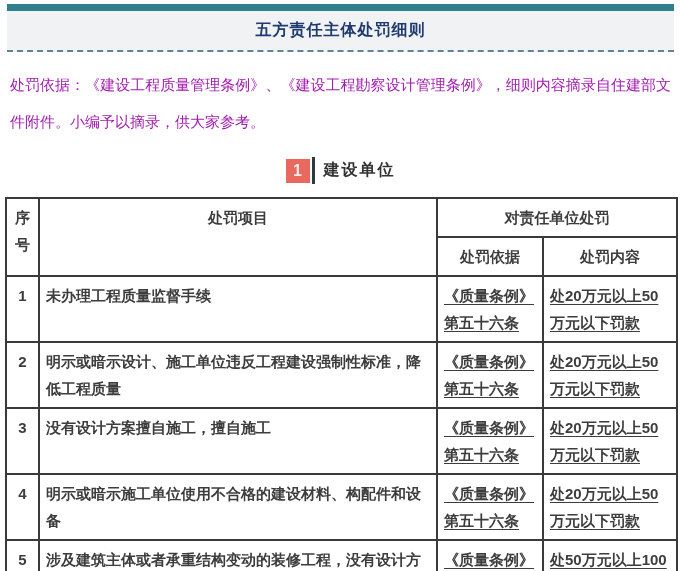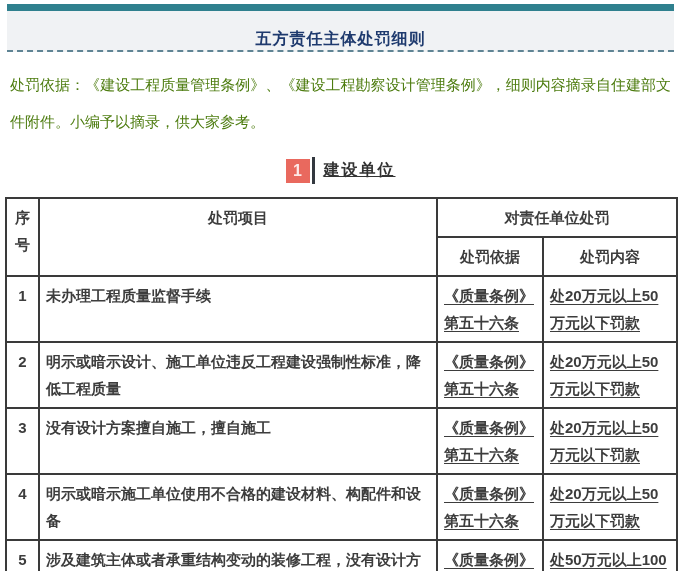--- a/index.html
+++ b/index.html
@@ -10,48 +10,47 @@
     font-family: "Liberation Sans", "DejaVu Sans", sans-serif;
     color: #3d3d3d;
   }
   .page { padding: 4px 7px 0 7px; }
 
   .top-bar { height: 7px; background: #2f808e; }
 
   .header-band {
     background: #f0f2f4;
     height: 41px;
-    display: flex; align-items: flex-end; justify-content: center;
+    display: flex; align-items: center; justify-content: center;
     border-bottom: 2px dashed #5f8494;
   }
   .page-title {
     font-size: 16px; font-weight: bold; color: #1e3a6e;
     letter-spacing: 1px;
   }
 
   .intro {
     margin: 14px 3px 0 3px;
-    font-size: 15px; line-height: 37px; color: #4d7c0f;
+    font-size: 15px; line-height: 37px; color: #a21caf;
     text-align: justify;
   }
 
   .section-heading {
     margin: 17px 0 13px 0;
     display: flex; align-items: center; justify-content: center;
   }
   .section-badge {
     width: 24px; height: 24px; background: #e9695e;
     color: #fde9e7; font-size: 16px; font-weight: bold;
     display: flex; align-items: center; justify-content: center;
   }
   .section-vline { width: 3px; height: 27px; background: #33383f; margin-left: 2px; }
   .section-title {
     margin-left: 9px; font-size: 16px; font-weight: bold; color: #333333;
     letter-spacing: 2px;
-    text-decoration: underline;
   }
 
   table.penalty {
     width: 671px; margin-left: -2px;
     border-collapse: collapse; table-layout: fixed;
   }
   table.penalty th, table.penalty td {
     border: 2px solid #3a3a3a;
     font-size: 15px; font-weight: bold;
     vertical-align: top;

